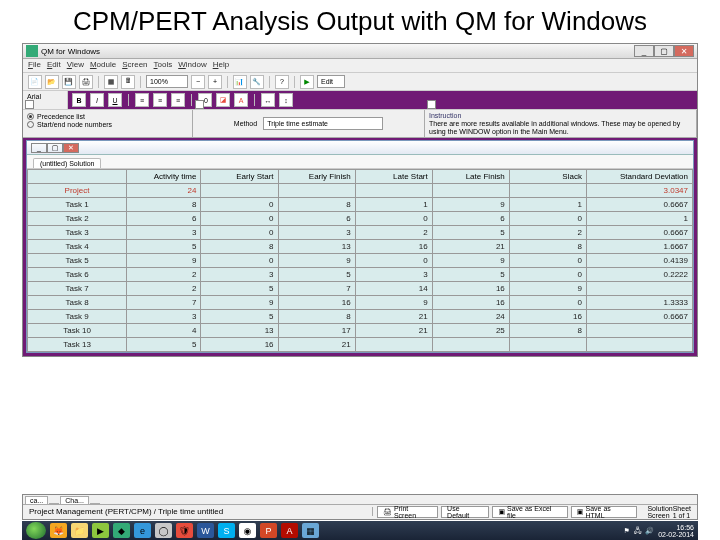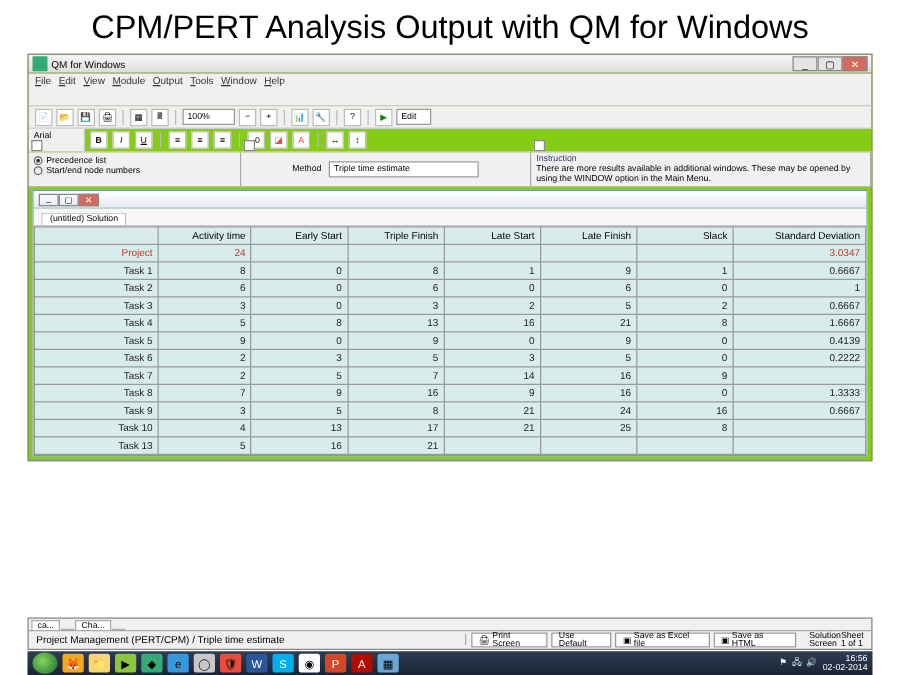--- a/index.html
+++ b/index.html
@@ -1,28 +1,28 @@
 <!DOCTYPE html>
 <html><head>
 <meta charset="utf-8">
 <style>
   * { box-sizing: border-box; margin: 0; padding: 0; }
   body { width: 720px; height: 540px; font-family: Arial, sans-serif; background: #fff; font-size: 9px; overflow: hidden; }
   .slide-title { text-align: center; font-size: 26px; font-family: Arial, sans-serif; padding: 6px 2px 4px; color: #000; line-height: 1.2; }
-  .screenshot { position: relative; margin: 2px 22px 0; border: 1px solid #888; background: #84cc16; }
+  .screenshot { position: relative; margin: 2px 22px 0; border: 1px solid #888; background: #701a75; }
 
   
   .app-bar { display:flex; align-items:center; justify-content:space-between; height:15px; background:linear-gradient(#f7f7f7,#dcdcdc); border-bottom:1px solid #aaa; padding:0 3px; font-size:8px;}
   .app-bar .icon { width:12px; height:12px; background:#3a7; display:inline-block; margin-right:3px;}
   .win-ctrls { display:flex; gap:0; }
   .win-ctrls span { width:20px; height:12px; border:1px solid #888; display:inline-flex;align-items:center;justify-content:center; font-size:8px;}
   .btn-min{background:#e5e5e5;} .btn-max{background:#e5e5e5;} .btn-close{background:#d46a5e;color:#fff;}
 
   
-  .menubar{display:flex;gap:6px;padding:1px 5px;height:26px;background:#f0f0f0;border-bottom:1px solid #ccc;font-size:8px;}
+  .menubar{display:flex;gap:6px;padding:1px 5px;height:14px;background:#f0f0f0;border-bottom:1px solid #ccc;font-size:8px;}
   .menubar span{color:#333;}
   .menubar span::first-letter{text-decoration:underline;}
 
   
   .toolbar{display:flex;align-items:center;gap:3px;padding:2px 5px;height:18px;border-bottom:1px solid #ccc;background:#f0f0f0;}
   .tbtn{width:14px;height:14px;border:1px solid #bbb;background:#fff;display:inline-flex;align-items:center;justify-content:center;font-size:7px;}
   .tsep{width:1px;height:12px;background:#bbb;margin:0 2px;}
   .tfield{height:13px;border:1px solid #999;background:#fff;font-size:7px;padding:0 3px;display:inline-flex;align-items:center;}
 
   
@@ -49,21 +49,21 @@
   .inner-ctrls span{width:16px;height:10px;border:1px solid #888;display:inline-flex;align-items:center;justify-content:center;font-size:7px;}
   .inner-close{background:#d46a5e;color:#fff;}
   .tabstrip{height:14px;background:#f7f7f7;border-bottom:1px solid #ccc;display:flex;align-items:flex-end;padding:0 6px;gap:3px;font-size:7px;}
   .tab{padding:1px 6px;border:1px solid #bbb;border-bottom:none;background:#fff;border-radius:2px 2px 0 0;}
 
   
   table.grid{border-collapse:collapse;width:100%;font-size:8px;background:#d9ecec;}
   table.grid th,table.grid td{border:1px solid #999;padding:1px 4px;text-align:right;height:14px;white-space:nowrap;font-weight:normal;color:#222;}
   table.grid th{background:#d9ecec;color:#000;}
   table.grid td{background:#d9ecec;}
-  table.grid td.lbl{text-align:right;background:#d9ecec;}
+  table.grid td.lbl{text-align:center;background:#d9ecec;}
   table.grid th.lbl{text-align:left;}
   table.grid tr.proj td{color:#c0392b;}
   table.grid .w0{width:72px;} .w1{width:54px;} .wn{width:56px;}
 
   
   .modbar{position:absolute;bottom:20px;left:22px;right:22px;height:26px;border:1px solid #888;background:#f0f0f0;display:flex;flex-direction:column;}
   .modtabs{display:flex;gap:1px;height:10px;font-size:7px;align-items:flex-end;border-bottom:1px solid #aaa;padding:0 2px;}
   .modtabs span{padding:0 4px;border:1px solid #aaa;border-bottom:none;background:#fff;}
   .modrow{display:flex;align-items:center;height:15px;}
   .modlabel{flex:0 0 350px;padding:0 6px;font-size:8px;border-right:1px solid #aaa;}
@@ -95,21 +95,21 @@
       <span class="btn-max">▢</span>
       <span class="btn-close">✕</span>
     </div>
   </div>
 
   <div class="menubar">
     <span>File</span>
     <span>Edit</span>
     <span>View</span>
     <span>Module</span>
-    <span>Output</span>
+    <span>Screen</span>
     <span>Tools</span>
     <span>Window</span>
     <span>Help</span>
   </div>
 
   <div class="toolbar">
     <span class="tbtn">📄</span>
     <span class="tbtn">📂</span>
     <span class="tbtn">💾</span>
     <span class="tbtn">🖨</span>
@@ -190,21 +190,21 @@
     </div>
     <div class="tabstrip">
       <span class="tab">(untitled) Solution</span>
     </div>
     <table class="grid">
       <thead>
         <tr>
           <th class="lbl w0"></th>
           <th class="w1">Activity time</th>
           <th class="wn">Early Start</th>
-          <th class="wn">Triple Finish</th>
+          <th class="wn">Early Finish</th>
           <th class="wn">Late Start</th>
           <th class="wn">Late Finish</th>
           <th class="wn">Slack</th>
           <th style="width:72px;">Standard Deviation</th>
         </tr>
       </thead>
       <tbody id="gridbody">
           <tr class="proj">
             <td class="lbl">Project</td>
             <td>24</td>
@@ -332,21 +332,21 @@
 </div>
 
 <div class="modbar">
   <div class="modtabs">
     <span>ca...</span>
     <span></span>
     <span>Cha...</span>
     <span></span>
   </div>
   <div class="modrow">
-    <div class="modlabel">Project Management (PERT/CPM) / Triple time estimate</div>
+    <div class="modlabel">Project Management (PERT/CPM) / Triple time untitled</div>
     <div class="modbtns">
       <span class="modbtn">
           <span>🖨</span>
           <span>Print Screen</span>
         </span>
       <span class="modbtn">
           <span>Use Default</span>
         </span>
       <span class="modbtn">
           <span>▣</span>

